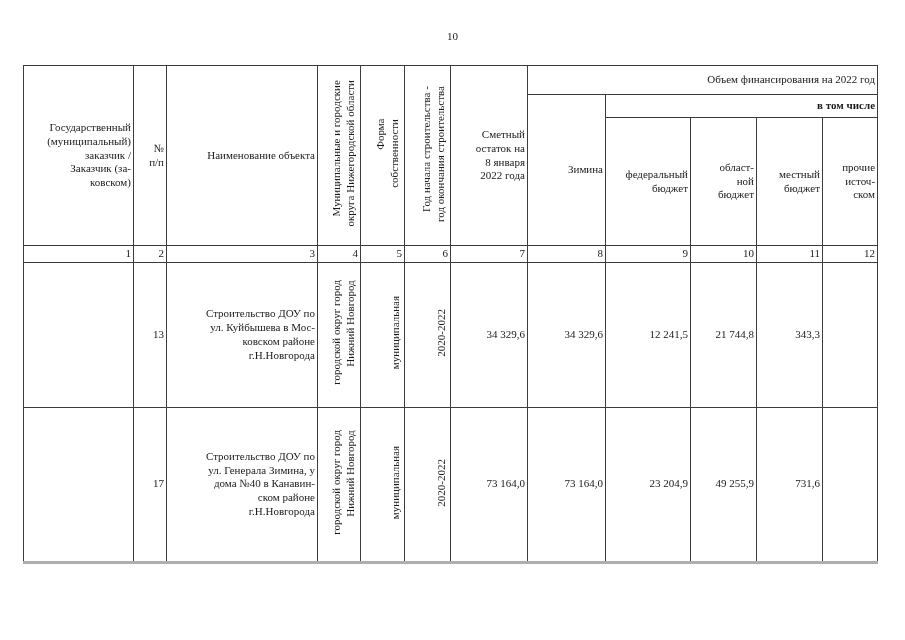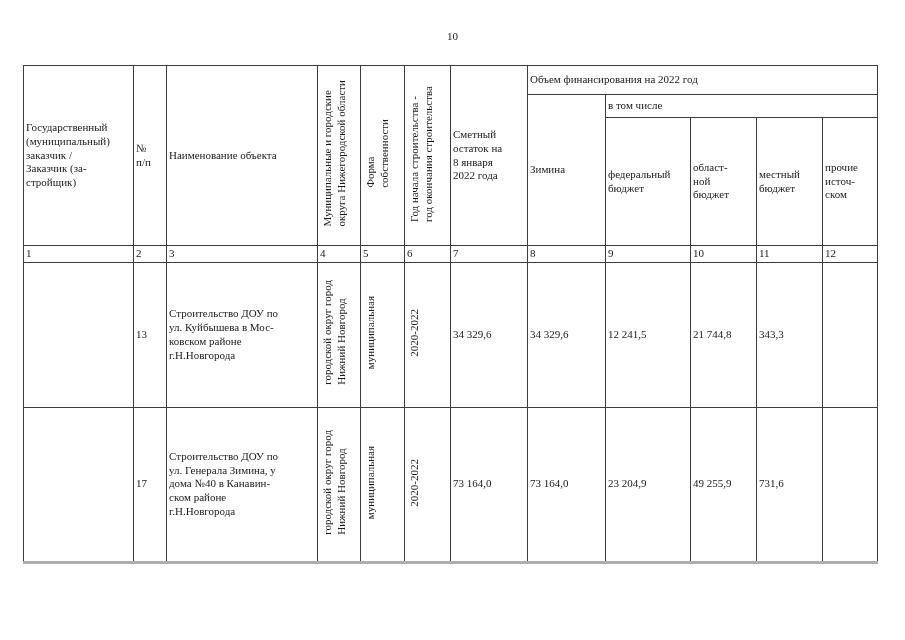--- a/index.html
+++ b/index.html
@@ -27,21 +27,21 @@
   table.fin {
     position: absolute;
     left: 23px;
     top: 65px;
     width: 854px;
     border-collapse: collapse;
     table-layout: fixed;
   }
   table.fin td {
     border: 1px solid #3c3c3c;
-    text-align: left;
+    text-align: right;
     vertical-align: middle;
     font-size: 11px;
     line-height: 1.25;
     padding: 1px 2px;
     box-sizing: border-box;
     overflow: hidden;
   }
   .multi { white-space: pre-line; }
   .nowrap { white-space: nowrap; font-family: Liberation Serif, serif; }
   td.name-cell {
@@ -57,21 +57,21 @@
     white-space: pre-line;
     line-height: 1.3;
     font-size: 11px;
   }
   tr.h1 { height: 29px; }
   tr.h2 { height: 23px; }
   tr.h3 { height: 128px; }
   tr.nums { height: 15px; }
   tr.r16 { height: 145px; }
   tr.r17 { height: 155px; }
-  td.including { border-bottom: 2px solid #9a9a9a; }
+  td.including { border-bottom: 2px solid #9a9a9a; font-weight: bold; }
   tr.r17 td { border-bottom: 3px solid #aeaeae; }
 </style>
 </head>
 <body>
 
 <div class="page">
 
   <div class="page-number">10</div>
 
   <table class="fin">
@@ -89,21 +89,21 @@
         <col style="width:66px">
         <col style="width:55px">
     </colgroup>
 
     <tbody>
         <tr class="h1">
       <td rowspan="3" class="multi">Государственный
 (муниципальный)
 заказчик /
 Заказчик (за-
-стройщик)</td>
+ковском)</td>
       <td rowspan="3" class="multi">№
 п/п</td>
       <td rowspan="3">Наименование объекта</td>
       <td rowspan="3"><div class="vert">Муниципальные и городские
 округа Нижегородской области</div></td>
       <td rowspan="3"><div class="vert">Форма
 собственности</div></td>
       <td rowspan="3"><div class="vert">Год начала строительства -
 год окончания строительства</div></td>
       <td rowspan="3" class="multi">Сметный

